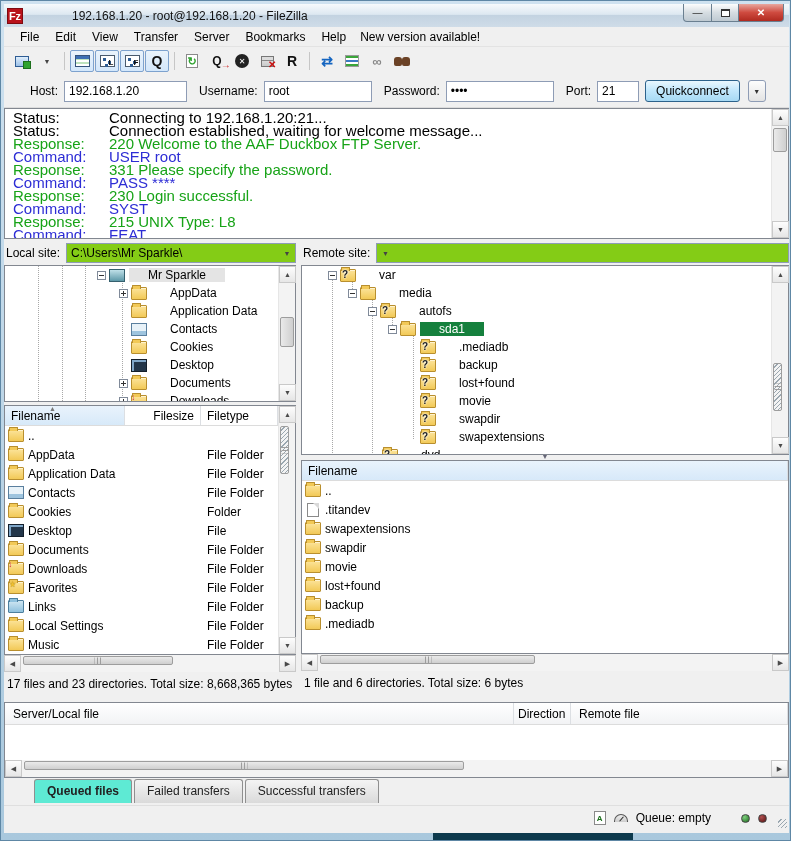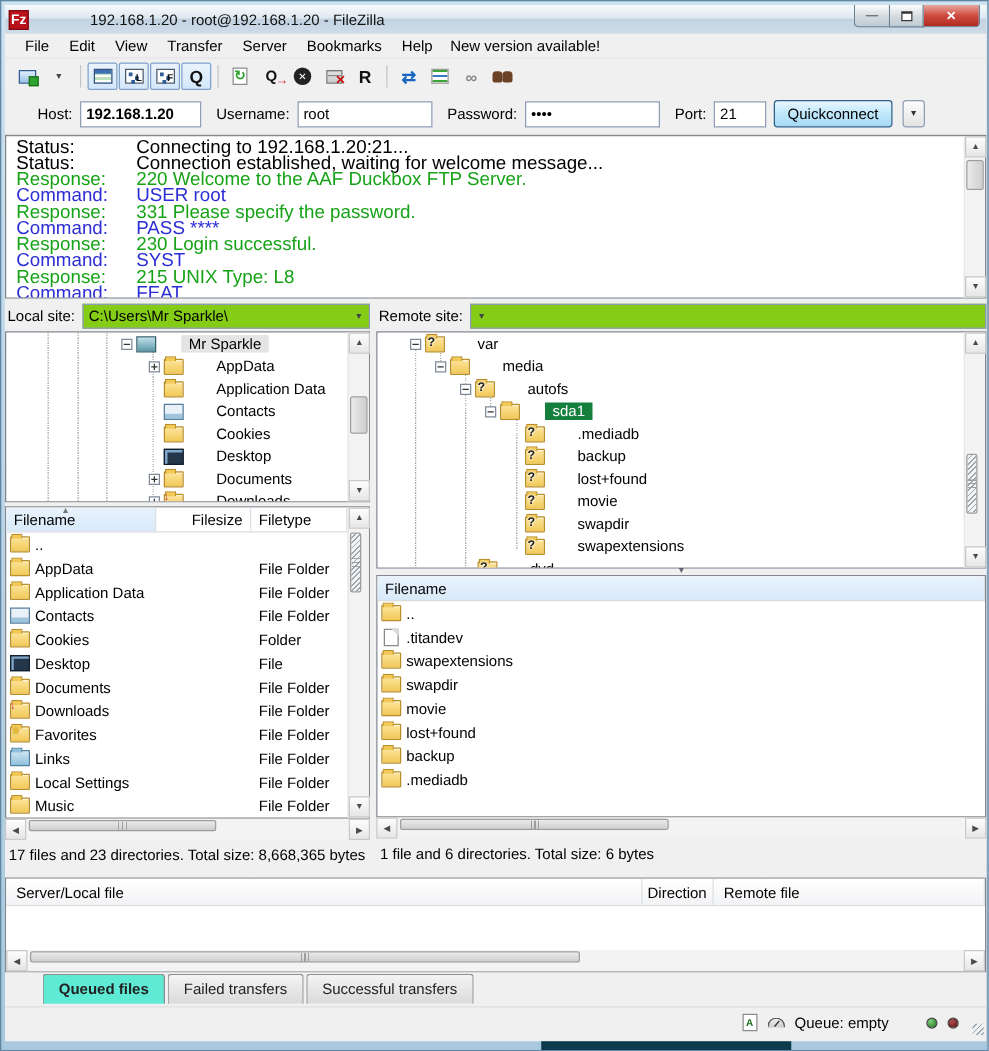--- a/index.html
+++ b/index.html
@@ -94,21 +94,21 @@
   .combo-dd { width:16px; height:100%; display:flex; align-items:center; justify-content:center; font-size:7px; color:#444; flex:none; }
 
   .treebox { background:#fff; border:1px solid #828790; display:flex; flex:none; }
   .tree { position:relative; flex:1; overflow:hidden; }
   .guide { position:absolute; width:1px; background-image:repeating-linear-gradient(to bottom,#a8a8a8 0 1px,transparent 1px 2px); }
   .trow { display:flex; align-items:center; height:18px; position:relative; }
   .expander { width:9px; height:9px; border:1px solid #808a99; background:#fff; position:relative; flex:none; margin-right:3px; }
   .expander::before { content:""; position:absolute; left:1px; right:1px; top:3px; height:1px; background:#333; }
   .expander.plus::after { content:""; position:absolute; top:1px; bottom:1px; left:3px; width:1px; background:#333; }
   .exp-spacer { width:12px; flex:none; }
-  .tlabel { padding:0 6px; white-space:nowrap;margin-left:16px; }
+  .tlabel { padding:0 19px; white-space:nowrap; }
   .tlabel.sel { background:#15803d; color:#fff; }
   .tlabel.softsel { background:#e4e4e4; }
 
   
   .fi { width:16px; height:13px; position:relative; flex:none; margin-right:4px; }
   .i-folder, .i-downloads, .i-favorites { background:linear-gradient(#fce49b,#f2c957); border:1px solid #b98f2e; border-radius:1px; box-shadow:inset 0 1px 0 #fff3cf; }
   .i-folder::before, .i-downloads::before, .i-favorites::before, .i-links::before { content:""; position:absolute; top:-3px; left:0; width:7px; height:3px; background:#f2c957; border:1px solid #b98f2e; border-bottom:none; border-radius:1px 1px 0 0; }
   .i-links::before { background:#8fc1dd; border-color:#4d7f9e; }
   .qmark { position:absolute; left:1px; top:-1px; font-weight:bold; font-size:10px; line-height:11px; color:#222; text-shadow:0 0 2px #fff,0 0 2px #fff; }
   .i-user { background:linear-gradient(#bfe0e8,#5d98a8); border:1px solid #35606e; }
@@ -241,21 +241,21 @@
     <div class="tb">
           <span class="glyph-sync">∞</span>
         </div>
     <div class="tb">
           <span class="icon-find"></span>
         </div>
   </div>
 
   <div class="quickbar">
     <label>Host:</label>
-    <input class="qinput" style="width: 97px; font-weight: bold;" value="192.168.1.20">
+    <input class="qinput" style="width: 123px;" value="192.168.1.20">
     <label>Username:</label>
     <input class="qinput" style="width: 108px;" value="root">
     <label>Password:</label>
     <input class="qinput" style="width: 108px;" value="••••">
     <label>Port:</label>
     <input class="qinput" style="width: 42px;" value="21">
     <button class="qc-btn">Quickconnect</button>
     <div class="qc-dd">
           <span>▼</span>
         </div>

